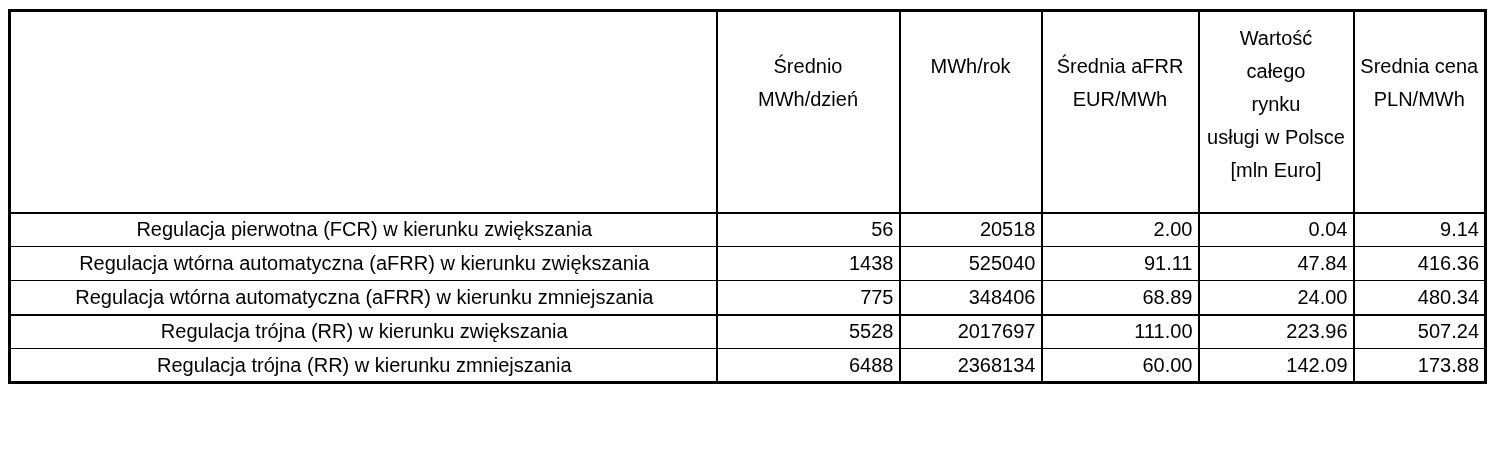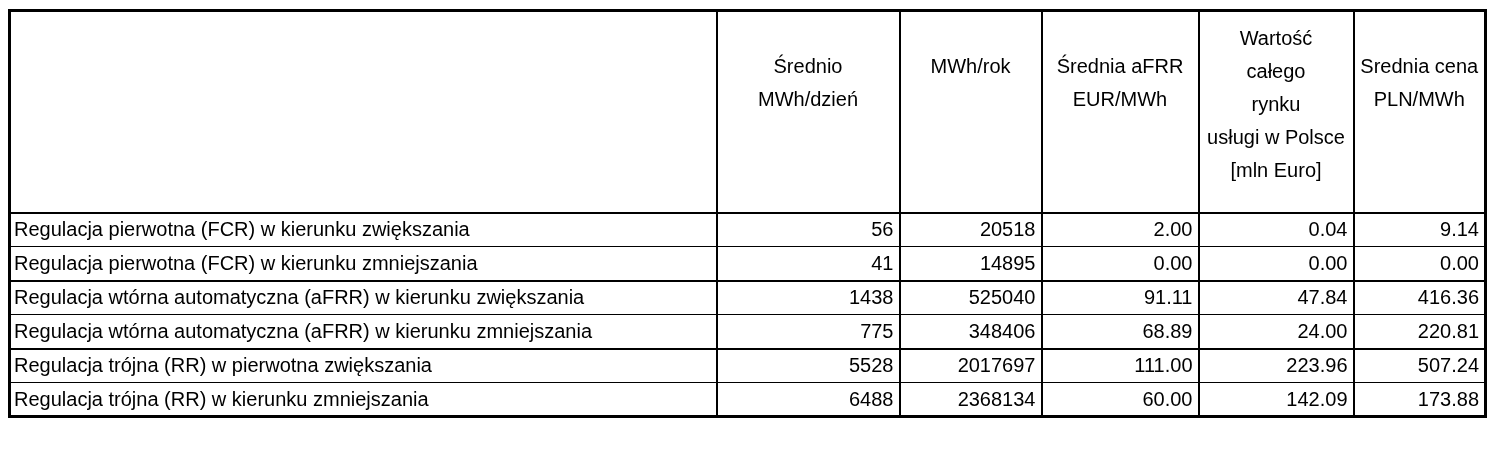--- a/index.html
+++ b/index.html
@@ -38,21 +38,21 @@
     line-height: 33px;
     white-space: pre-line;
     padding: 38px 2px 0 2px;
   }
   thead th.multi { padding-top: 10px; }
   thead th.empty { padding-top: 0; }
   tbody tr { height: 34px; }
   tbody tr.total-row { height: 37px; }
   tbody td { vertical-align: middle; }
   td.label-cell {
-    text-align: left;
+    text-align: center;
     padding-left: 3px;
     white-space: nowrap;
   }
   td.num-cell {
     text-align: right;
     padding-right: 5px;
     white-space: nowrap;
   }
   tr.sep-thin  td { border-bottom: 1px solid #000000; }
   tr.sep-thick td { border-bottom: 2px solid #000000; }
@@ -101,46 +101,38 @@
     </thead>
     <tbody>
       <tr class="sep-thin">
         <td class="label-cell">Regulacja pierwotna (FCR) w kierunku zwiększania</td>
         <td class="num-cell">56</td>
         <td class="num-cell">20518</td>
         <td class="num-cell">2.00</td>
         <td class="num-cell">0.04</td>
         <td class="num-cell">9.14</td>
       </tr>
-      <tr class="sep-thick">
-        <td class="label-cell">Regulacja pierwotna (FCR) w kierunku zmniejszania</td>
-        <td class="num-cell">41</td>
-        <td class="num-cell">14895</td>
-        <td class="num-cell">0.00</td>
-        <td class="num-cell">0.00</td>
-        <td class="num-cell">0.00</td>
-      </tr>
       <tr class="sep-thin">
         <td class="label-cell">Regulacja wtórna automatyczna (aFRR) w kierunku zwiększania</td>
         <td class="num-cell">1438</td>
         <td class="num-cell">525040</td>
         <td class="num-cell">91.11</td>
         <td class="num-cell">47.84</td>
         <td class="num-cell">416.36</td>
       </tr>
       <tr class="sep-thick">
         <td class="label-cell">Regulacja wtórna automatyczna (aFRR) w kierunku zmniejszania</td>
         <td class="num-cell">775</td>
         <td class="num-cell">348406</td>
         <td class="num-cell">68.89</td>
         <td class="num-cell">24.00</td>
-        <td class="num-cell">220.81</td>
+        <td class="num-cell">480.34</td>
       </tr>
       <tr class="sep-thin">
-        <td class="label-cell">Regulacja trójna (RR) w pierwotna zwiększania</td>
+        <td class="label-cell">Regulacja trójna (RR) w kierunku zwiększania</td>
         <td class="num-cell">5528</td>
         <td class="num-cell">2017697</td>
         <td class="num-cell">111.00</td>
         <td class="num-cell">223.96</td>
         <td class="num-cell">507.24</td>
       </tr>
       <tr class="sep-thick">
         <td class="label-cell">Regulacja trójna (RR) w kierunku zmniejszania</td>
         <td class="num-cell">6488</td>
         <td class="num-cell">2368134</td>

